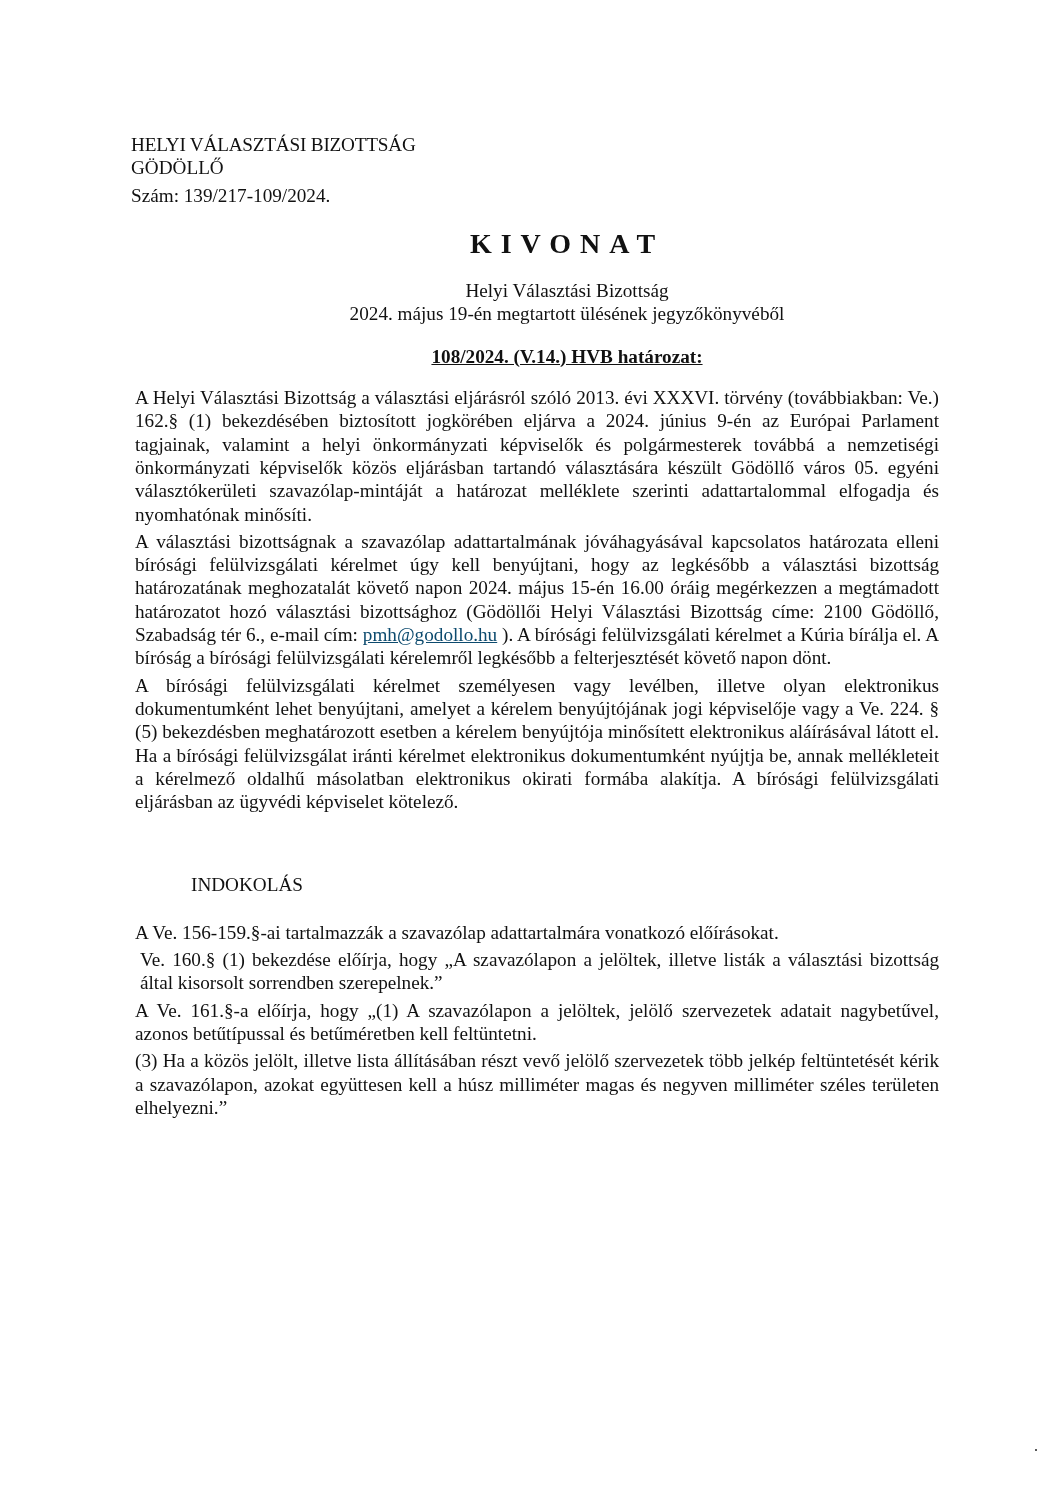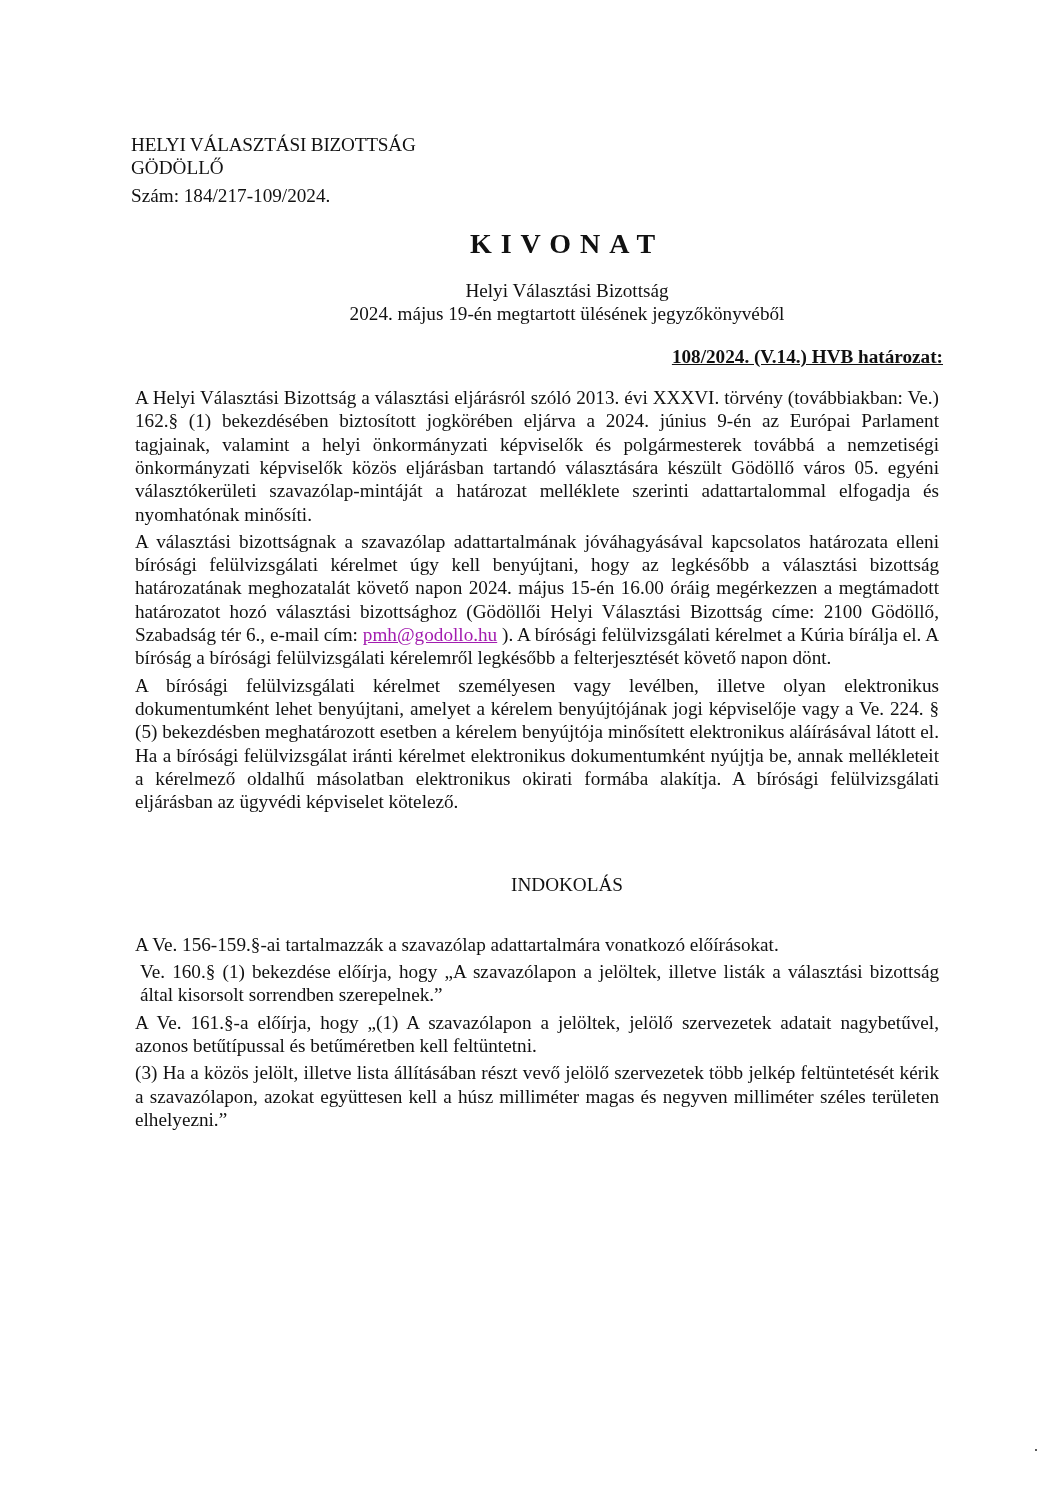--- a/index.html
+++ b/index.html
@@ -45,41 +45,41 @@
       margin-top: 25px;
       padding-left: 60px;
     }
     .subtitle {
       text-align: center;
       margin-top: 24px;
       padding-left: 60px;
     }
     .subtitle span { display: block; }
     .decision-id {
-      text-align: right;
+      text-align: center;
       font-weight: bold;
       text-decoration: underline;
       margin-top: 19px;
       padding-left: 60px;
     }
     p {
       margin: 4px;
       text-align: justify;
     }
     .para-main { margin-top: 18px; }
     .para-gap { margin-top: 23px; }
     .link {
       text-decoration: underline;
-      color: #a21caf;
+      color: #0c4a6e;
     }
     .section-heading {
-      text-align: center;
+      text-align: left;
       margin-top: 60px;
       padding-left: 60px;
-      margin-bottom: 36px;
+      margin-bottom: 24px;
     }
     .line-indent { padding-left: 5px; }
     .scan-dot {
       position: absolute;
       left: 1035px;
       top: 1449px;
       width: 2px;
       height: 2px;
       background: #222;
       border-radius: 1px;
@@ -87,21 +87,21 @@
   </style>
 </head>
 <body>
 
 <div class="page">
   <div class="content">
 
     <div>
       <span class="header-line header-org">HELYI VÁLASZTÁSI BIZOTTSÁG</span>
       <span class="header-line header-city">GÖDÖLLŐ</span>
-      <span class="header-line header-number">Szám: 184/217-109/2024.</span>
+      <span class="header-line header-number">Szám: 139/217-109/2024.</span>
     </div>
 
     <div class="title">KIVONAT</div>
 
     <div class="subtitle">
       <span>Helyi Választási Bizottság</span>
       <span>2024. május 19-én megtartott ülésének jegyzőkönyvéből</span>
     </div>
 
     <div class="decision-id">108/2024. (V.14.) HVB határozat:</div>

